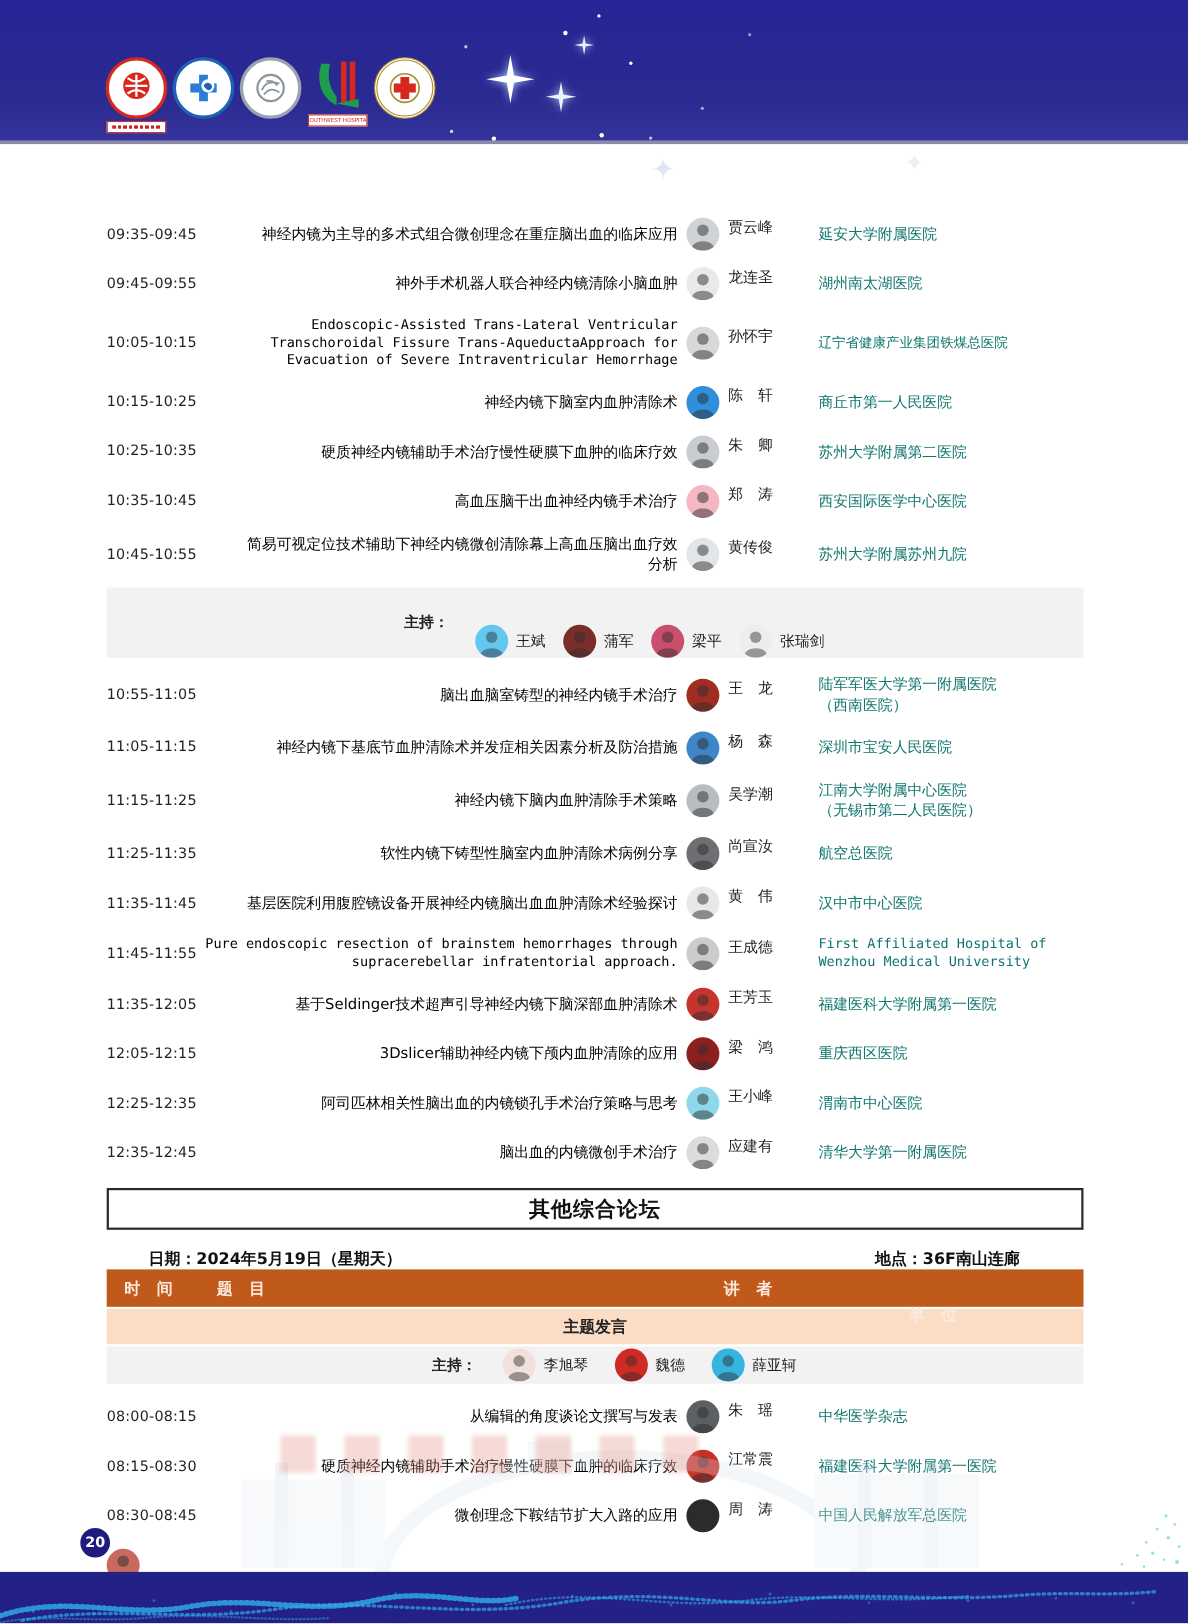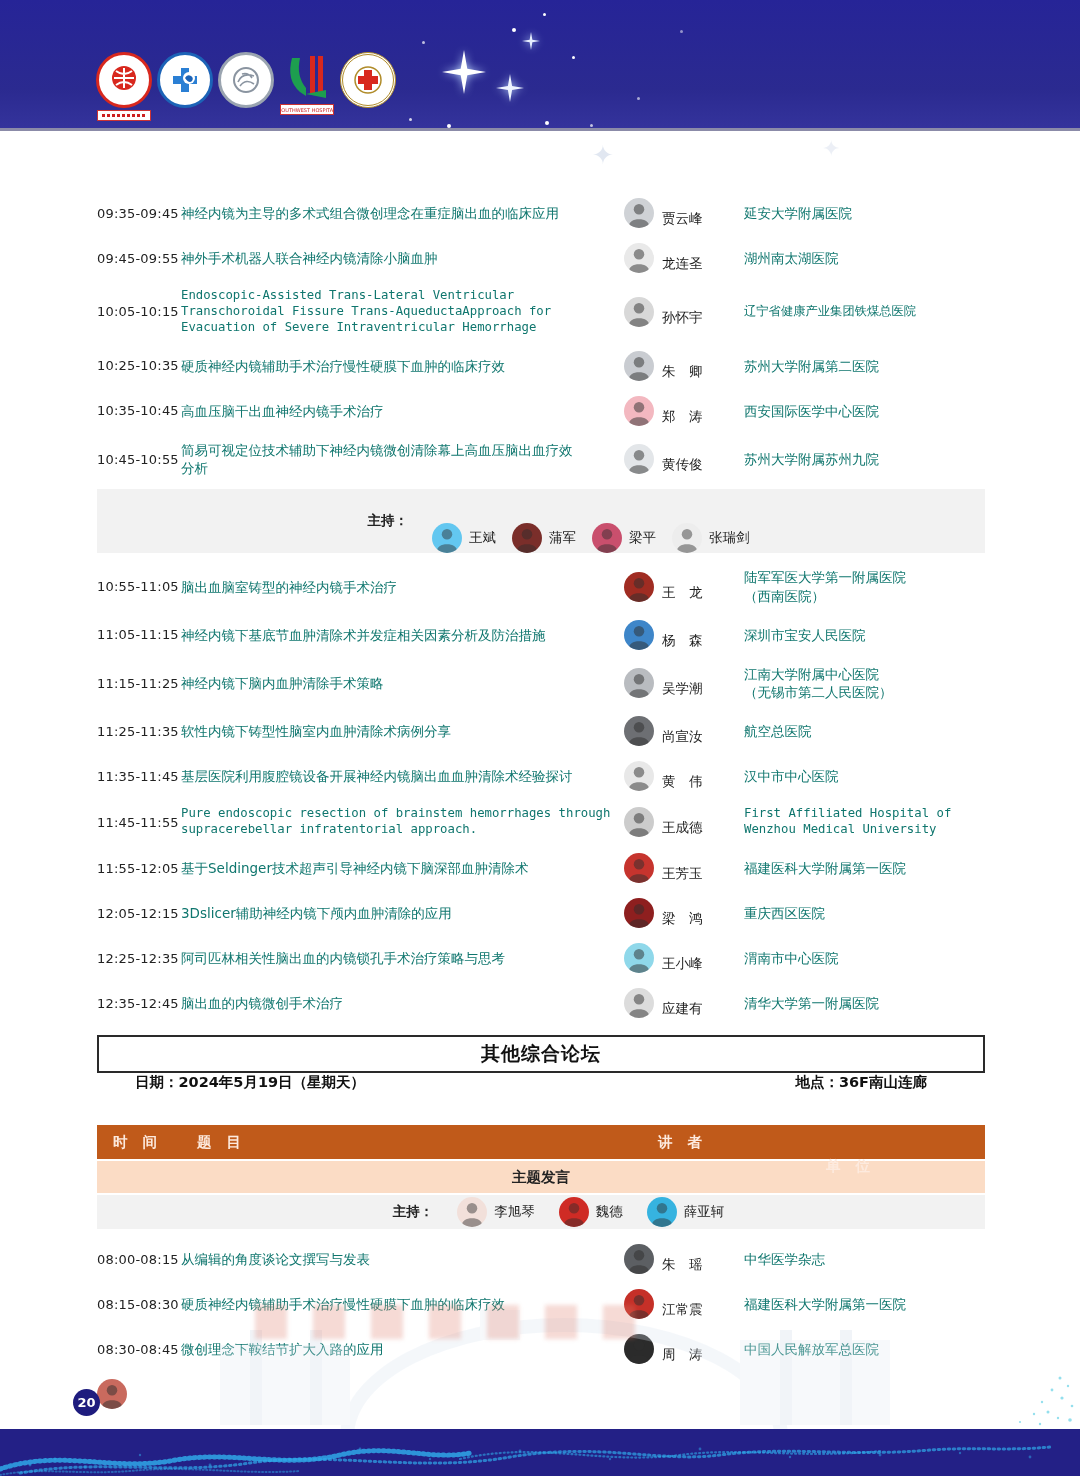--- a/index.html
+++ b/index.html
@@ -19,39 +19,39 @@
   .star4{position:absolute;filter:drop-shadow(0 0 4px #bcd6ff);}
   .dotstar{position:absolute;background:#fff;border-radius:50%;}
 
   
   .sparkle{position:absolute;color:#c9d4e6;opacity:.55;}
 
   
   .content{position:absolute;left:97px;top:195px;width:888px;}
   .srow{display:flex;align-items:center;padding:3px 0;margin-bottom:9px;min-height:28px;}
   .c-time{width:84px;flex:none;font-size:13px;letter-spacing:.2px;color:#222;}
-  .c-title{flex:1;padding-right:8px;font-size:13.5px;line-height:1.35;white-space:pre-line;color:#0f766e;}
-  .c-speaker{width:120px;flex:none;display:flex;align-items:flex-end;gap:8px;}
+  .c-title{flex:1;padding-right:8px;font-size:13.5px;line-height:1.35;white-space:pre-line;color:#000000;text-align:right;}
+  .c-speaker{width:120px;flex:none;display:flex;align-items:flex-start;gap:8px;}
   .c-name{font-size:13.5px;color:#1d1d1d;white-space:nowrap;}
   .c-aff{width:241px;flex:none;font-size:13.5px;line-height:1.35;white-space:pre-line;color:#0f766e;}
   .latin .c-title{font-family:"DejaVu Sans Mono",monospace;font-size:12.3px;line-height:1.3;}
   .latin .c-aff{font-family:"DejaVu Sans Mono",monospace;font-size:12.3px;line-height:1.3;}
   .avatar{width:30px;height:30px;border-radius:50%;flex:none;overflow:hidden;display:flex;align-items:flex-end;justify-content:center;background:#ccc;}
   .avatar svg{display:block;}
 
   .hostbar{background:#f2f2f2;min-height:34px;display:flex;align-items:center;justify-content:center;
            gap:24px;margin:2px 0 12px 0;}
   .hostbar .hlabel{font-size:13.5px;font-weight:bold;color:#222;margin-left:35px;}
   .hostitem{display:flex;align-items:center;gap:7px;}
 
   
   .forumbox{border:2px solid #2a2a2a;height:34px;display:flex;align-items:center;justify-content:center;
             margin-top:14px;background:#fff;}
   .forumbox .t{font-size:19px;font-weight:bold;color:#111;letter-spacing:1px;}
-  .daterow{display:flex;justify-content:space-between;align-items:flex-start;height:52px;padding:0 58px 0 38px;}
+  .daterow{display:flex;justify-content:space-between;align-items:flex-end;height:36px;padding:0 58px 0 38px;}
   .daterow span{font-size:14.5px;font-weight:600;color:#111;}
   .colshead{background:#c05a1a;height:34px;display:flex;align-items:center;color:#fdeade;font-weight:bold;font-size:14.5px;}
   .colshead .h-time{width:84px;flex:none;padding-left:16px;letter-spacing:5px;}
   .colshead .h-title{flex:1;text-align:left;letter-spacing:5px;}
   .colshead .h-speaker{width:120px;flex:none;padding-left:34px;letter-spacing:5px;box-sizing:border-box;}
   .colshead .h-org{width:241px;flex:none;padding-left:82px;letter-spacing:5px;box-sizing:border-box;margin-top:48px;}
   .subhead{background:#fbdcc5;height:32px;display:flex;align-items:center;justify-content:center;
            font-size:14.5px;font-weight:bold;color:#222;margin-top:2px;}
 
   
@@ -190,20 +190,34 @@
               <svg width="30" height="30" viewBox="0 0 24 24">
                 <circle cx="12" cy="9" r="4.2" fill="rgba(45,45,45,.5)"></circle>
                 <path d="M3.5 24 c0-5 4-7 8.5-7 s8.5 2 8.5 7 z" fill="rgba(45,45,45,.5)"></path>
               </svg>
             </span>
             <span class="c-name">孙怀宇</span>
           </div>
           <div class="c-aff">辽宁省健康产业集团铁煤总医院</div>
         </div>
 
+        <div class="srow">
+          <div class="c-time">10:15-10:25</div>
+          <div class="c-title">神经内镜下脑室内血肿清除术</div>
+          <div class="c-speaker">
+            <span class="avatar" style="background: rgb(47, 143, 221);">
+              <svg width="30" height="30" viewBox="0 0 24 24">
+                <circle cx="12" cy="9" r="4.2" fill="rgba(45,45,45,.5)"></circle>
+                <path d="M3.5 24 c0-5 4-7 8.5-7 s8.5 2 8.5 7 z" fill="rgba(45,45,45,.5)"></path>
+              </svg>
+            </span>
+            <span class="c-name">陈　轩</span>
+          </div>
+          <div class="c-aff">商丘市第一人民医院</div>
+        </div>
 
         <div class="srow">
           <div class="c-time">10:25-10:35</div>
           <div class="c-title">硬质神经内镜辅助手术治疗慢性硬膜下血肿的临床疗效</div>
           <div class="c-speaker">
             <span class="avatar" style="background: rgb(201, 204, 209);">
               <svg width="30" height="30" viewBox="0 0 24 24">
                 <circle cx="12" cy="9" r="4.2" fill="rgba(45,45,45,.5)"></circle>
                 <path d="M3.5 24 c0-5 4-7 8.5-7 s8.5 2 8.5 7 z" fill="rgba(45,45,45,.5)"></path>
               </svg>
@@ -381,21 +395,21 @@
                 <path d="M3.5 24 c0-5 4-7 8.5-7 s8.5 2 8.5 7 z" fill="rgba(45,45,45,.5)"></path>
               </svg>
             </span>
             <span class="c-name">王成德</span>
           </div>
           <div class="c-aff">First Affiliated Hospital of
 Wenzhou Medical University</div>
         </div>
 
         <div class="srow">
-          <div class="c-time">11:55-12:05</div>
+          <div class="c-time">11:35-12:05</div>
           <div class="c-title">基于Seldinger技术超声引导神经内镜下脑深部血肿清除术</div>
           <div class="c-speaker">
             <span class="avatar" style="background: rgb(198, 52, 46);">
               <svg width="30" height="30" viewBox="0 0 24 24">
                 <circle cx="12" cy="9" r="4.2" fill="rgba(45,45,45,.5)"></circle>
                 <path d="M3.5 24 c0-5 4-7 8.5-7 s8.5 2 8.5 7 z" fill="rgba(45,45,45,.5)"></path>
               </svg>
             </span>
             <span class="c-name">王芳玉</span>
           </div>

